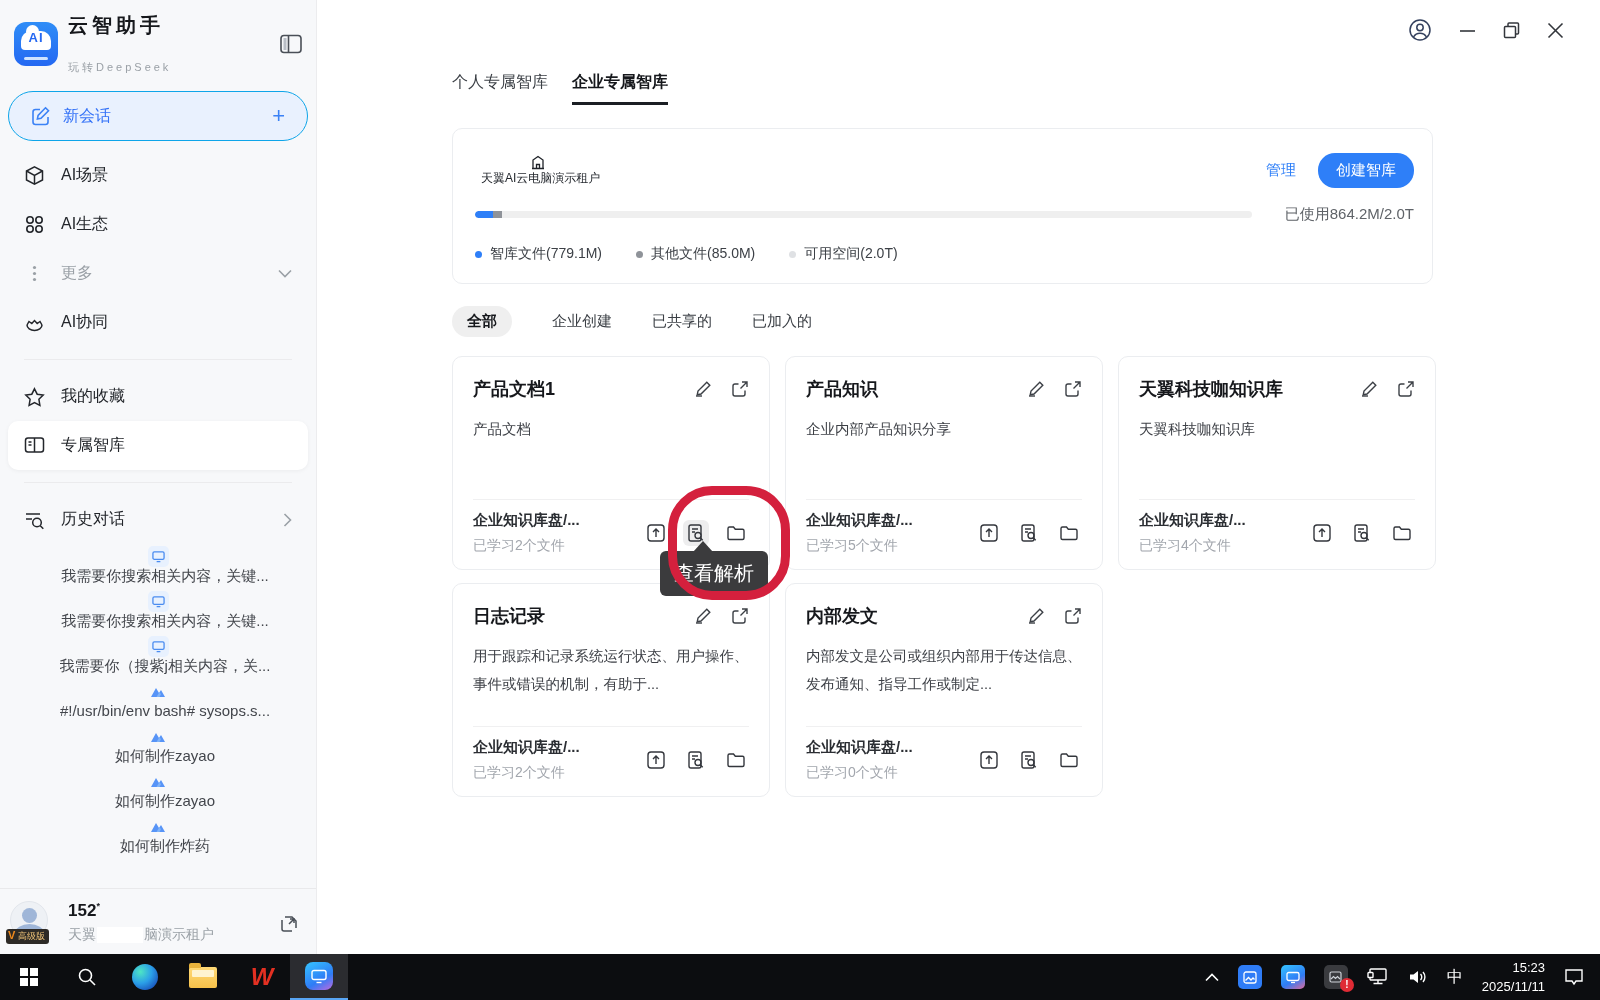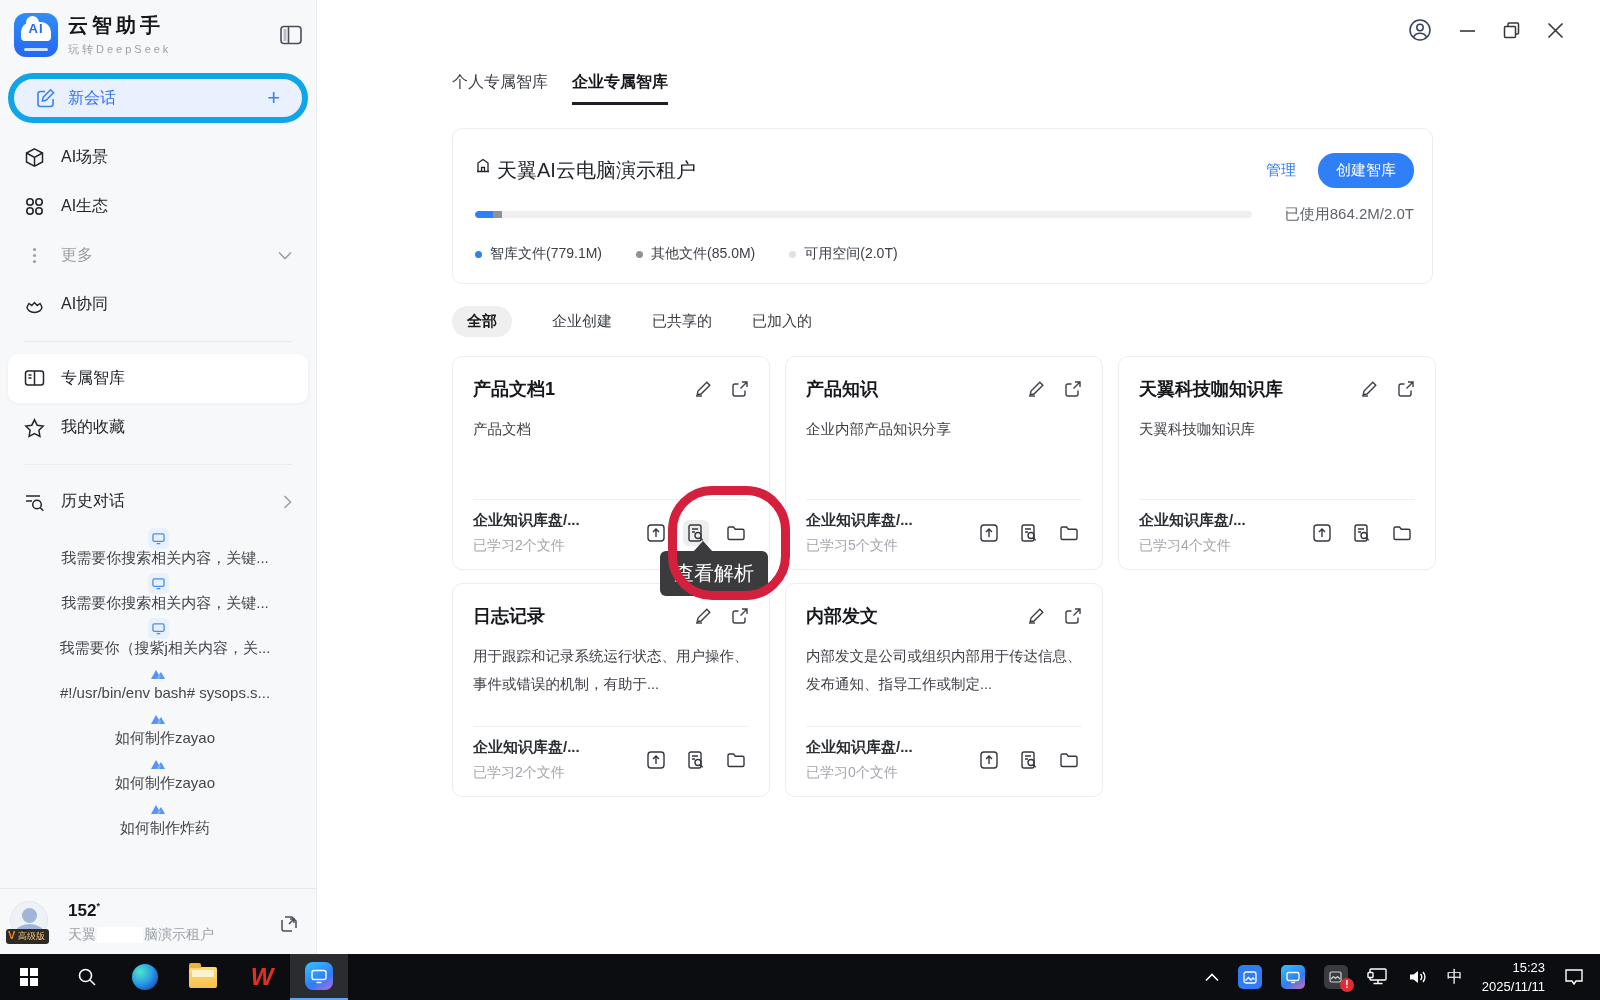--- a/index.html
+++ b/index.html
@@ -10,24 +10,24 @@
   
   .sidebar { position:absolute; left:0; top:0; width:317px; height:954px; background:#f7f8fa; border-right:1px solid #ececee; }
   .logo-row { display:flex; align-items:center; padding:12px 14px 0 14px; }
   .logo-mark { width:44px; height:44px; border-radius:12px; background:linear-gradient(180deg,#2f8df7,#2468f2); position:relative; flex:0 0 auto; }
   .logo-cloud { position:absolute; left:7px; top:9px; width:30px; height:19px; background:#fff; border-radius:10px 10px 4px 4px; }
   .logo-cloud::before { content:""; position:absolute; left:5px; top:-6px; width:13px; height:13px; background:#fff; border-radius:50%; }
   .logo-ai { position:absolute; left:0; top:8px; width:44px; text-align:center; font-size:13px; font-weight:bold; color:#2468f2; letter-spacing:1px; }
   .logo-underline { position:absolute; left:10px; bottom:6px; width:24px; height:3px; background:#cfe3ff; border-radius:2px; }
   .logo-text { margin-left:10px; }
   .logo-title { font-size:20px; font-weight:bold; letter-spacing:4px; color:#16181c; }
-  .logo-sub { margin-top:3px; font-size:11px; color:#9aa0a6; letter-spacing:3px; }
+  .logo-sub { margin-top:21px; font-size:11px; color:#9aa0a6; letter-spacing:3px; }
   .collapse-btn { margin-left:auto; color:#4a4f57; }
 
-  .newchat { margin:16px 8px 0 8px; height:50px; border-radius:25px; background:#e9f1fe; border:6px solid #0ea5e9; display:flex; align-items:center; padding:0 22px; cursor:pointer; }
+  .newchat { margin:16px 8px 0 8px; height:50px; border-radius:25px; background:#e9f1fe; border:1px solid #0ea5e9; display:flex; align-items:center; padding:0 22px; cursor:pointer; }
   .newchat-label { margin-left:12px; font-size:16px; color:#3472f7; }
   .newchat-plus { margin-left:auto; font-size:22px; color:#3b82f6; font-weight:300; }
 
   .nav { margin-top:10px; }
   .nav-item { display:flex; align-items:center; height:49px; padding:0 24px; font-size:16px; color:#23262b; cursor:pointer; }
   .nav-item .lbl { margin-left:16px; }
   .nav-item.dim { color:#9aa0a6; }
   .nav-item .chev { margin-left:auto; color:#9aa0a6; }
   .side-divider { height:1px; background:#ebebed; margin:12px 24px; }
 
@@ -65,21 +65,21 @@
   .win-controls { position:absolute; top:18px; right:36px; display:flex; align-items:center; gap:27px; color:#33363c; }
   .win-controls .wc { cursor:pointer; display:flex; align-items:center; }
 
   .main-inner { padding-left:135px; width:1120px; }
   .tabs { display:flex; gap:24px; margin-top:72px; }
   .tab { font-size:16px; color:#3c4046; padding-bottom:9px; cursor:pointer; border-bottom:3px solid transparent; }
   .tab.active { font-weight:bold; color:#16181c; border-bottom-color:#1b1e23; }
 
   .storage-card { margin-top:23px; width:981px; height:156px; border:1px solid #ebedf0; border-radius:10px; }
   .storage-head { display:flex; align-items:center; padding:24px 18px 0 22px; }
-  .tenant { display:flex; align-items:flex-start; font-size:20px; color:#1f2329; }
+  .tenant { display:flex; align-items:center; font-size:12px; color:#1f2329;flex-direction:column; }
   .tenant .lbl { margin-left:6px; }
   .storage-actions { margin-left:auto; display:flex; align-items:center; gap:22px; }
   .manage-link { color:#2e7ff8; font-size:15px; cursor:pointer; }
   .create-btn { background:#2e7ff8; color:#fff; font-size:15px; border:none; border-radius:17px; padding:8px 18px; cursor:pointer; }
   .progress-row { display:flex; align-items:center; margin:17px 18px 0 22px; }
   .pbar { flex:1; height:7px; border-radius:4px; background:#efefef; overflow:hidden; display:flex; }
   .pbar .seg-a { width:18px; background:#2e7ff8; border-radius:4px 0 0 4px; }
   .pbar .seg-b { width:9px; background:#8f9399; }
   .usage-label { width:146px; text-align:right; margin-left:16px; font-size:15px; color:#5f6368; }
   .legend-row { display:flex; align-items:center; gap:34px; margin:21px 22px 0 22px; }
@@ -211,37 +211,37 @@
               <path d="M3 13c0 3 3.4 5.5 7.5 5.5S18 16 18 13"></path>
               <path d="M3 13l2-3.5 2.8 2 2.7-3 2.7 3 2.8-2 2 3.5"></path>
             </svg>
           </span>
         <span class="lbl">AI协同</span>
       </div>
     </div>
 
     <div class="side-divider"></div>
 
+    <div class="lib-item">
+      <span>
+          <svg width="21" height="20" viewBox="0 0 21 20" fill="none" stroke="#23262b" stroke-width="1.5">
+            <path d="M10.5 1.8l2.7 5.4 6 .9-4.3 4.2 1 6-5.4-2.8-5.4 2.8 1-6L1.8 8.1l6-.9z"></path>
+          </svg>
+        </span>
+      <span class="lbl">我的收藏</span>
+    </div>
     <div class="lib-item active">
       <span>
           <svg width="21" height="19" viewBox="0 0 21 19" fill="none" stroke="#23262b" stroke-width="1.5">
             <rect x="1.5" y="2" width="18" height="14" rx="2.5"></rect>
             <line x1="10.5" y1="2" x2="10.5" y2="16"></line>
             <path d="M4.5 6h3M4.5 9h3"></path>
           </svg>
         </span>
       <span class="lbl">专属智库</span>
-    </div>
-    <div class="lib-item">
-      <span>
-          <svg width="21" height="20" viewBox="0 0 21 20" fill="none" stroke="#23262b" stroke-width="1.5">
-            <path d="M10.5 1.8l2.7 5.4 6 .9-4.3 4.2 1 6-5.4-2.8-5.4 2.8 1-6L1.8 8.1l6-.9z"></path>
-          </svg>
-        </span>
-      <span class="lbl">我的收藏</span>
     </div>
 
     <div class="side-divider"></div>
 
     <div class="hist-item">
       <span>
           <svg width="21" height="20" viewBox="0 0 21 20" fill="none" stroke="#23262b" stroke-width="1.5">
             <path d="M2 4h14M2 9h6"></path>
             <circle cx="13" cy="12.5" r="4.3"></circle>
             <path d="M16.3 15.8l3 3"></path>

